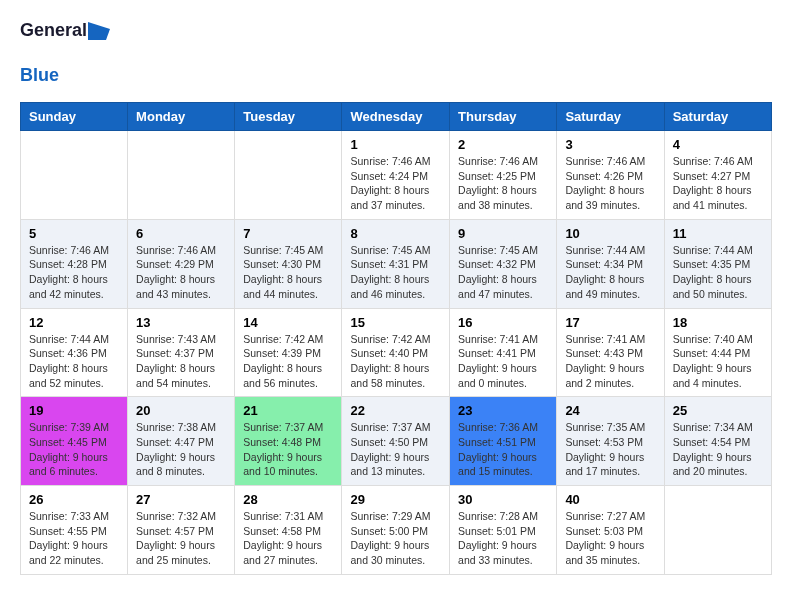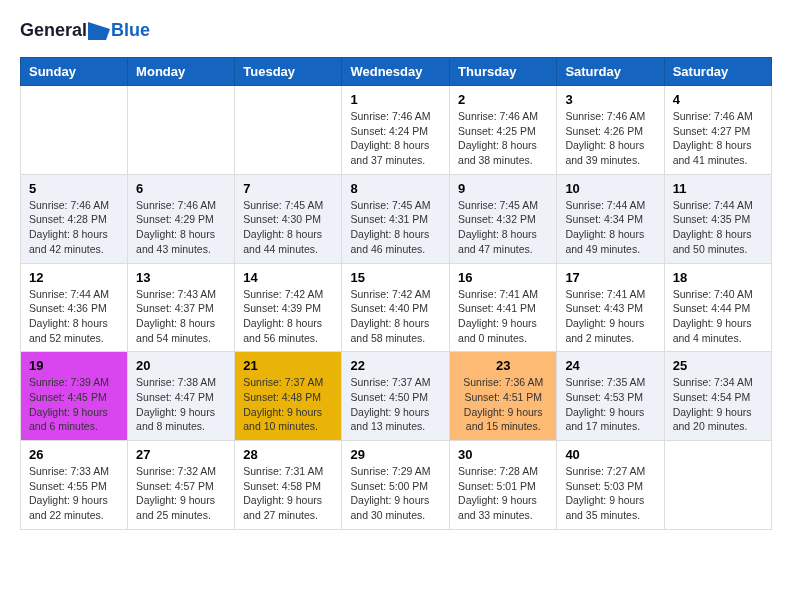--- a/index.html
+++ b/index.html
@@ -11,22 +11,23 @@
       padding: 20px;
     }
     .header-area {
       display: flex;
       justify-content: space-between;
       align-items: flex-start;
       margin-bottom: 16px;
     }
     .logo {
       display: flex;
-      flex-direction: row;
+      flex-direction: column;
       align-items: flex-start;
+      gap: 24px;
     }
     .logo-line1 {
       display: flex;
       align-items: center;
     }
     .title-area {
       text-align: right;
     }
     .month-title {
       font-size: 32px;
@@ -197,29 +198,29 @@
       </tr>
       <tr>
         <td style="background-color: #d946ef;">
           <span class="day-number">19</span>
           <div class="cell-text">Sunrise: 7:39 AM<br>Sunset: 4:45 PM<br>Daylight: 9 hours and 6 minutes.</div>
         </td>
         <td style="background-color: rgb(238, 242, 248);">
           <span class="day-number">20</span>
           <div class="cell-text">Sunrise: 7:38 AM<br>Sunset: 4:47 PM<br>Daylight: 9 hours and 8 minutes.</div>
         </td>
-        <td style="background-color: #eab308;">
+        <td style="background-color: #86efac;">
           <span class="day-number">21</span>
           <div class="cell-text">Sunrise: 7:37 AM<br>Sunset: 4:48 PM<br>Daylight: 9 hours and 10 minutes.</div>
         </td>
         <td style="background-color: rgb(238, 242, 248);">
           <span class="day-number">22</span>
           <div class="cell-text">Sunrise: 7:37 AM<br>Sunset: 4:50 PM<br>Daylight: 9 hours and 13 minutes.</div>
         </td>
-        <td style="background-color: #fdba74; text-align: center;">
+        <td style="background-color: #3b82f6;">
           <span class="day-number">23</span>
           <div class="cell-text">Sunrise: 7:36 AM<br>Sunset: 4:51 PM<br>Daylight: 9 hours and 15 minutes.</div>
         </td>
         <td style="background-color: rgb(238, 242, 248);">
           <span class="day-number">24</span>
           <div class="cell-text">Sunrise: 7:35 AM<br>Sunset: 4:53 PM<br>Daylight: 9 hours and 17 minutes.</div>
         </td>
         <td style="background-color: rgb(238, 242, 248);">
           <span class="day-number">25</span>
           <div class="cell-text">Sunrise: 7:34 AM<br>Sunset: 4:54 PM<br>Daylight: 9 hours and 20 minutes.</div>

